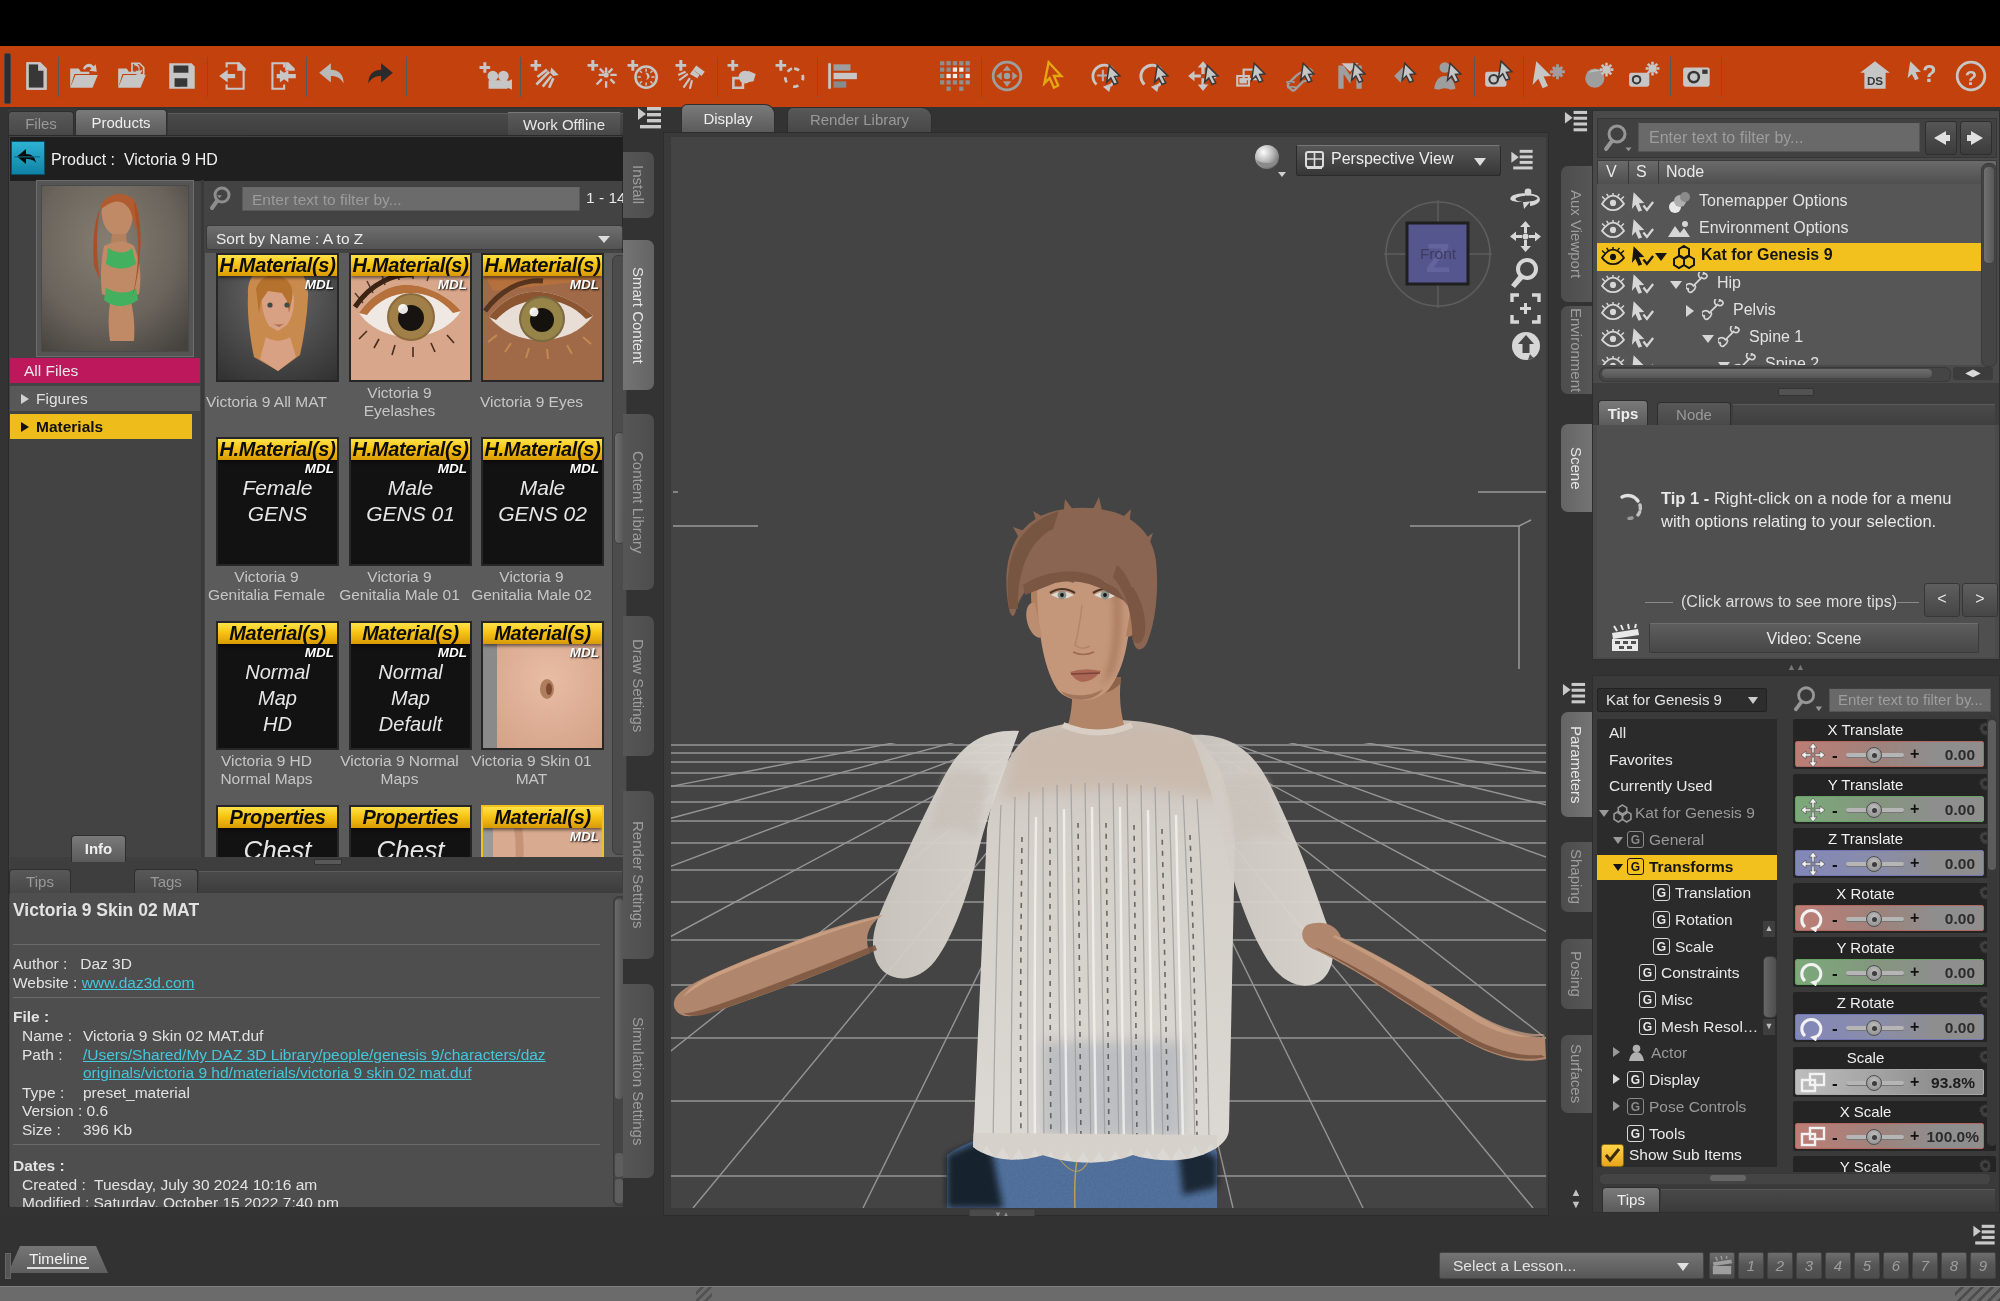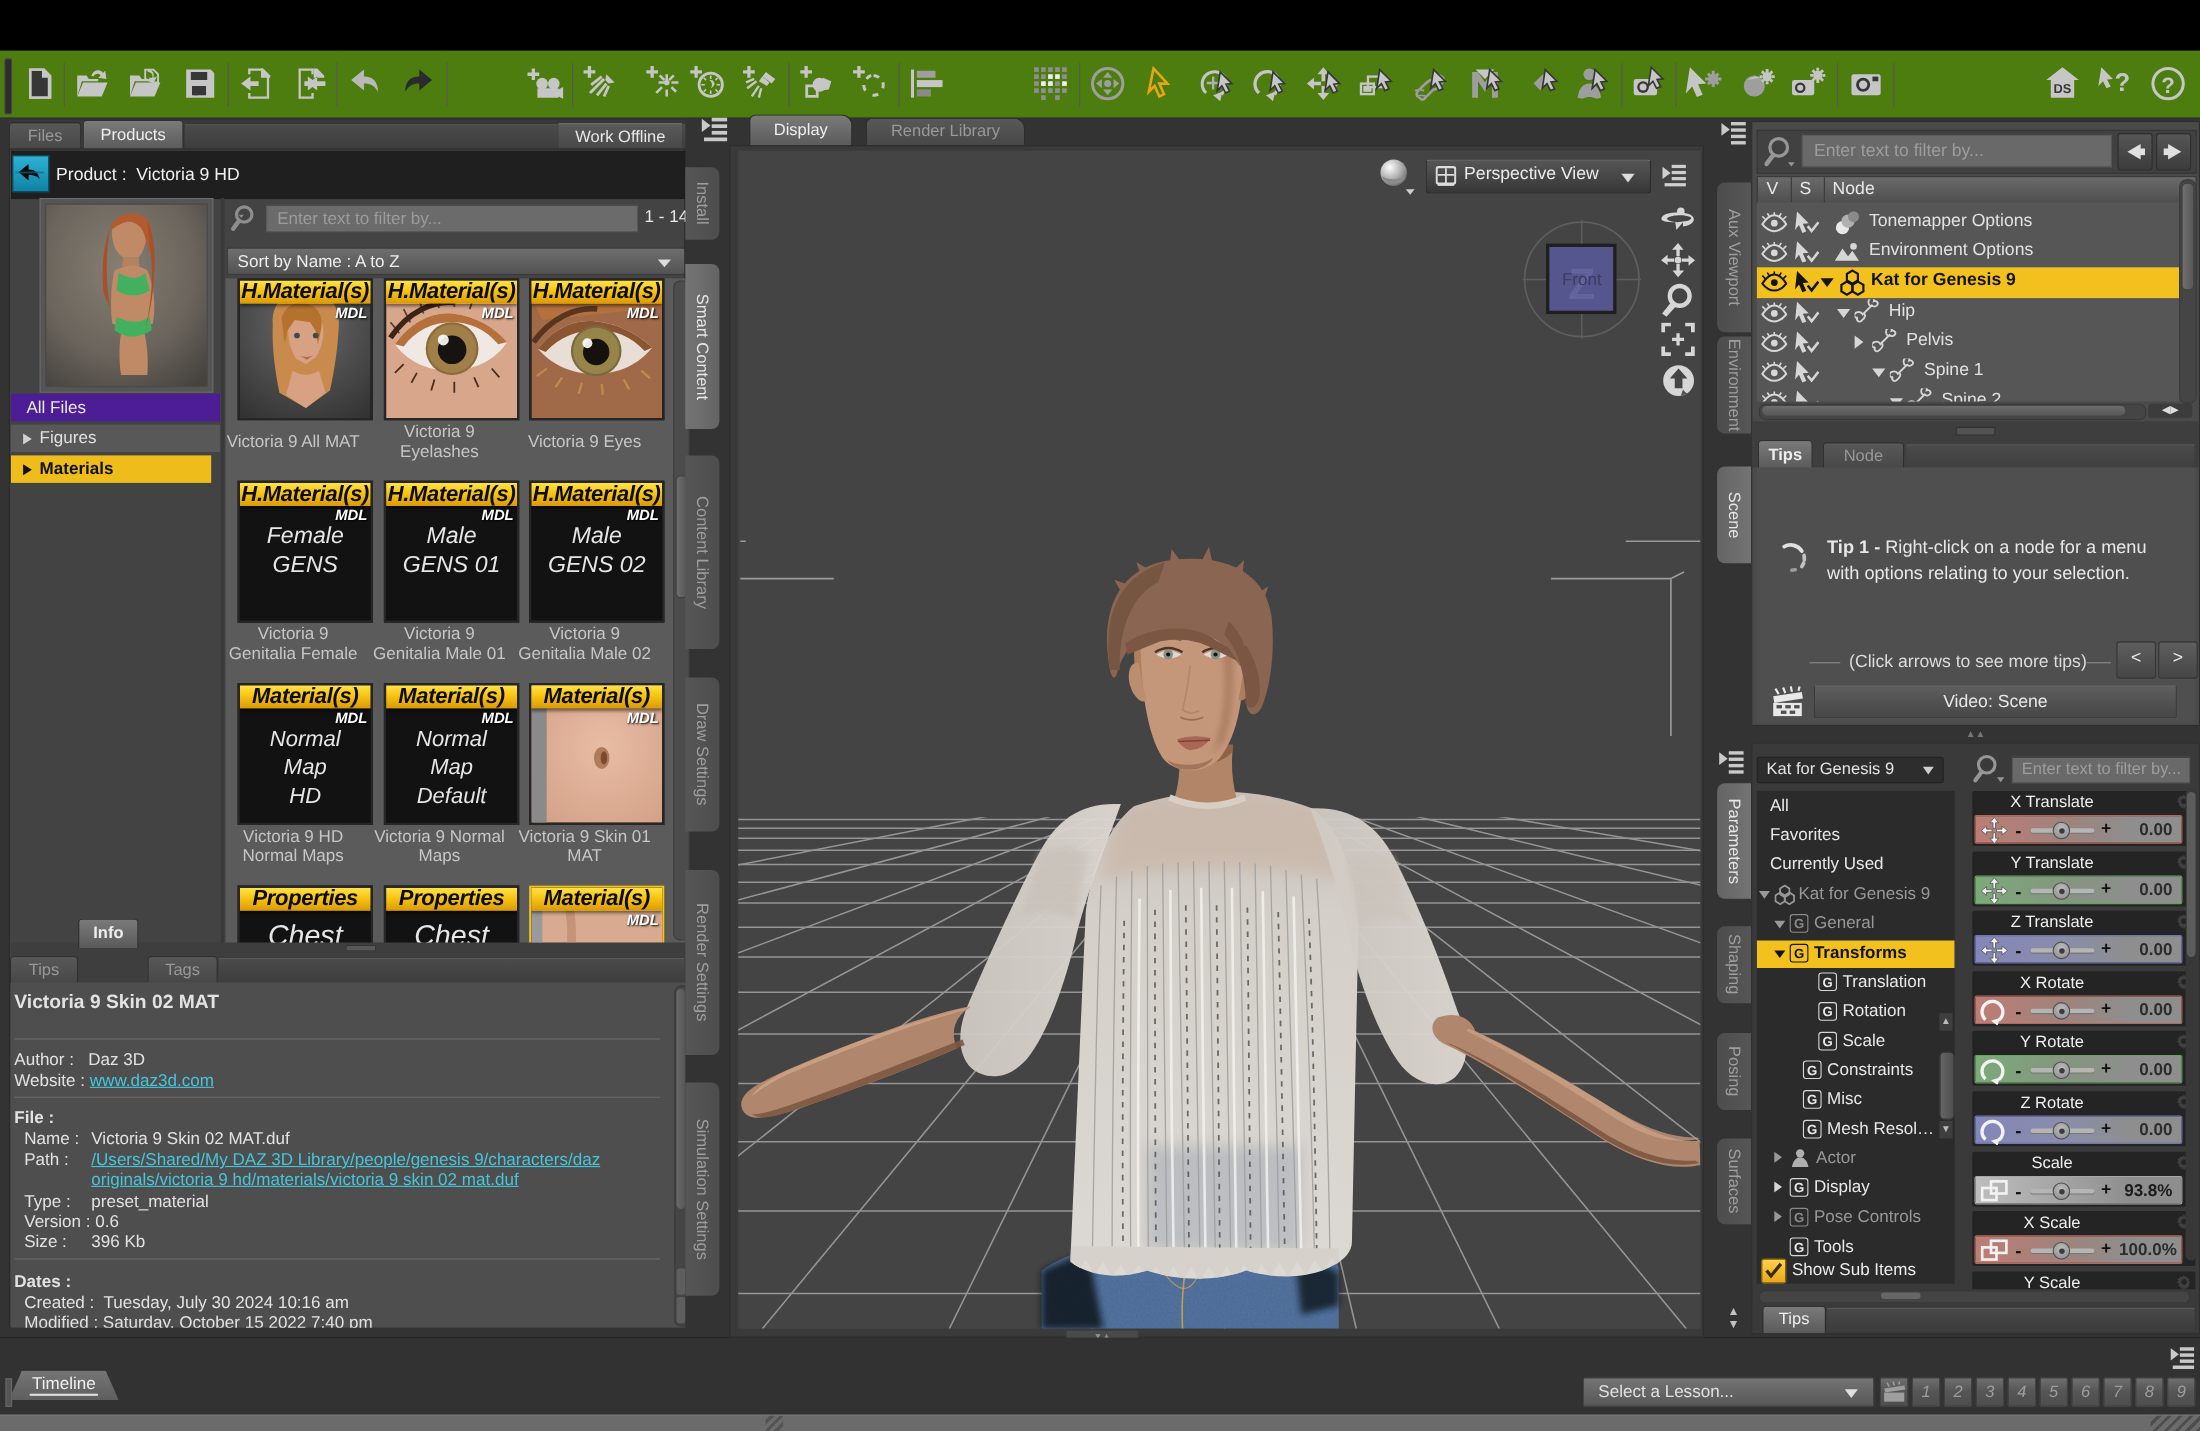--- a/index.html
+++ b/index.html
@@ -48,21 +48,21 @@
   .pbar .knob:after{content:"";position:absolute;left:4.5px;top:4.5px;width:5px;height:5px;border-radius:50%;background:#3c3c3c;}
   .pbar .pval{position:absolute;right:8px;top:4px;color:#2c2c2c;font-size:15.5px;font-weight:bold;}
   .picon{position:absolute;left:2px;top:0px;width:30px;height:26px;}
   .bbtn{position:absolute;top:1252px;width:26px;height:27px;background:linear-gradient(#6e6e6e,#555 50%,#4e4e4e);border:1px solid #434343;border-radius:2px;box-sizing:border-box;color:#9e9e9e;font-size:15px;font-style:italic;text-align:center;line-height:25px;}
 </style>
 </head>
 <body>
 
 <div class="abs" style="left:0;top:0;width:2000px;height:46px;background:#000;"></div>
 
-<div class="abs" id="toolbar" style="left:0;top:46px;width:2000px;height:61px;background:#4d7c0f;border-bottom:1px solid #242424;">
+<div class="abs" id="toolbar" style="left:0;top:46px;width:2000px;height:61px;background:#c2410c;border-bottom:1px solid #242424;">
  <div class="abs" style="left:4px;top:7px;width:5px;height:49px;background:#2d2d2d;border:1px solid #454545;border-radius:2px;"></div>
  <div class="sep" style="left:58px;"></div>
     <div class="sep" style="left:207px;"></div>
  <div class="sep" style="left:306px;"></div>
     <div class="sep" style="left:406px;"></div>
  <div class="sep" style="left:520px;"></div>
     <div class="sep" style="left:717px;"></div>
  <div class="sep" style="left:817px;"></div>
     <div class="sep" style="left:981px;"></div>
  <div class="sep" style="left:1474px;"></div>
@@ -342,21 +342,21 @@
         <path d="M58 22 C62 6 84 4 92 14 C98 22 97 34 94 44 L90 30 C88 20 80 14 72 16 C64 18 60 24 58 22 Z" fill="#b05c30"></path>
         <path d="M70 48 L84 48 L85 58 L69 58 Z" fill="#b58260"></path>
         <path d="M62 60 C74 54 84 54 92 60 C98 74 100 92 97 108 L88 112 C92 126 93 140 92 155 L68 155 C66 140 66 126 69 112 L60 108 C58 90 59 74 62 60 Z" fill="#c08a66"></path>
         <path d="M66 62 C76 68 84 68 90 62 L94 78 C84 84 74 84 64 78 Z" fill="#43b060"></path>
         <path d="M64 102 C76 108 86 108 94 102 L96 114 C84 122 72 122 62 114 Z" fill="#43b060"></path>
         <path d="M92 14 C98 28 100 48 98 66 C97 84 94 100 90 112 C96 90 98 60 94 36 C93 26 92 18 92 14 Z" fill="#a8502a"></path>
         <path d="M58 22 C54 44 54 70 58 94 L52 80 C50 58 52 36 58 22 Z" fill="#a8502a"></path>
       </svg>
     </div>
 
-    <div class="abs" style="left:1px;top:222px;width:190px;height:25px;background:#4c1d95;color:#e8e8e8;font-size:15.5px;line-height:26px;padding-left:14px;box-sizing:border-box;">All Files</div>
+    <div class="abs" style="left:1px;top:222px;width:190px;height:25px;background:#be185d;color:#e8e8e8;font-size:15.5px;line-height:26px;padding-left:14px;box-sizing:border-box;">All Files</div>
     <div class="abs" style="left:1px;top:250px;width:190px;height:25px;background:#585858;color:#e0e0e0;font-size:15.5px;line-height:26px;padding-left:26px;box-sizing:border-box;">Figures</div>
     <div class="abs" style="left:5px;top:254px;width:0;height:0;border-left:8px solid #d0d0d0;border-top:5px solid transparent;border-bottom:5px solid transparent;margin-left:7px;margin-top:4px;"></div>
     <div class="abs" style="left:1px;top:278px;width:182px;height:25px;background:#eebd1c;color:#111;font-size:15.5px;font-weight:bold;line-height:26px;padding-left:26px;box-sizing:border-box;">Materials</div>
     <div class="abs" style="left:5px;top:282px;width:0;height:0;border-left:8px solid #111;border-top:5px solid transparent;border-bottom:5px solid transparent;margin-left:7px;margin-top:4px;"></div>
 
     <div class="abs" style="left:192px;top:44px;width:3px;height:677px;background:#393939;"></div>
 
     <svg class="abs" style="left:200px;top:48px;" width="30" height="30" viewBox="0 0 30 30">
         <circle cx="13" cy="11" r="7" fill="none" stroke="#8d8d8d" stroke-width="3"></circle>
         <path d="M8 17L3 24" stroke="#8d8d8d" stroke-width="4" stroke-linecap="round"></path>

